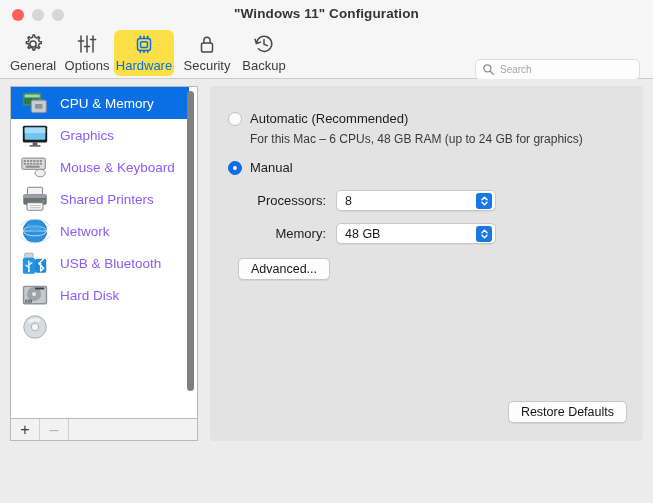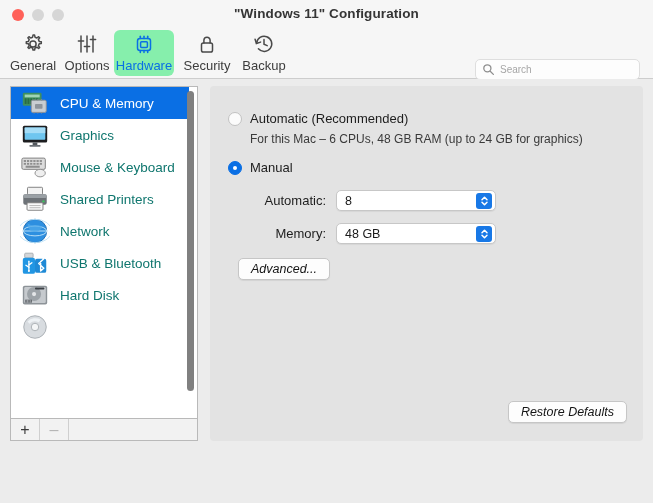--- a/index.html
+++ b/index.html
@@ -76,21 +76,21 @@
     display: flex;
     align-items: center;
     justify-content: center;
   }
   .tbitem .tblabel {
     font-size: 13px;
     color: #3d3d3d;
     margin-top: 1px;
     white-space: nowrap;
   }
-  .tbitem.selected { background: #86efac; }
+  .tbitem.selected { background: #fde047; }
   .tbitem.selected .tblabel { color: #0a6fe4; }
 
   #tb-general  { left: 3px;   }
   #tb-options  { left: 57px;  }
   #tb-hardware { left: 114px; }
   #tb-security { left: 177px; }
   #tb-backup   { left: 234px; }
 
   #search-field {
     position: absolute;
@@ -150,21 +150,21 @@
     height: 32px;
     display: flex;
     align-items: center;
     padding-left: 8px;
     box-sizing: border-box;
     cursor: default;
   }
   .side-item.selected { background: #0a6fe4; }
   .side-item .silabel {
     font-size: 13.5px;
-    color: #0f766e;
+    color: #8b5cf6;
     margin-left: 9px;
     white-space: nowrap;
   }
   .side-item.selected .silabel { color: #ffffff; }
   .side-icon {
     width: 32px; height: 32px;
     flex: 0 0 32px;
     display: flex;
     align-items: center;
     justify-content: center;
@@ -320,21 +320,20 @@
     border-radius: 5px;
     box-shadow: 0 1px 1px rgba(0,0,0,0.07);
     display: flex;
     align-items: center;
     justify-content: center;
     font-size: 12.5px;
     color: #151515;
     box-sizing: border-box;
     cursor: default;
     padding: 0 12px;
-    font-style: italic;
   }
   #advanced-button       { left: 28px; top: 172px; }
   #restore-defaults-btn  { right: 16px; bottom: 18px; }
 
   
   #bottom-bar {
     position: absolute;
     left: 0; top: 447px;
     width: 653px;
     height: 56px;
@@ -629,21 +628,21 @@
       </div>
 
       <div id="auto-sub">For this Mac – 6 CPUs, 48 GB RAM (up to 24 GB for graphics)</div>
 
       <div class="radio-row" id="manual-row">
         <span class="radio on"></span>
         <span class="radio-label">Manual</span>
       </div>
 
       <div class="field-row" id="processors-row">
-        <span class="field-label">Automatic:</span>
+        <span class="field-label">Processors:</span>
         <span class="popup">
           <span class="pvalue">8</span>
           <span class="stepper">
             <svg width="9" height="12" viewBox="0 0 9 12" fill="none" stroke="#ffffff" stroke-width="1.5" stroke-linecap="round" stroke-linejoin="round">
               <polyline points="2,4.8 4.5,2.2 7,4.8"></polyline>
               <polyline points="2,7.2 4.5,9.8 7,7.2"></polyline>
             </svg>
           </span>
         </span>
       </div>

